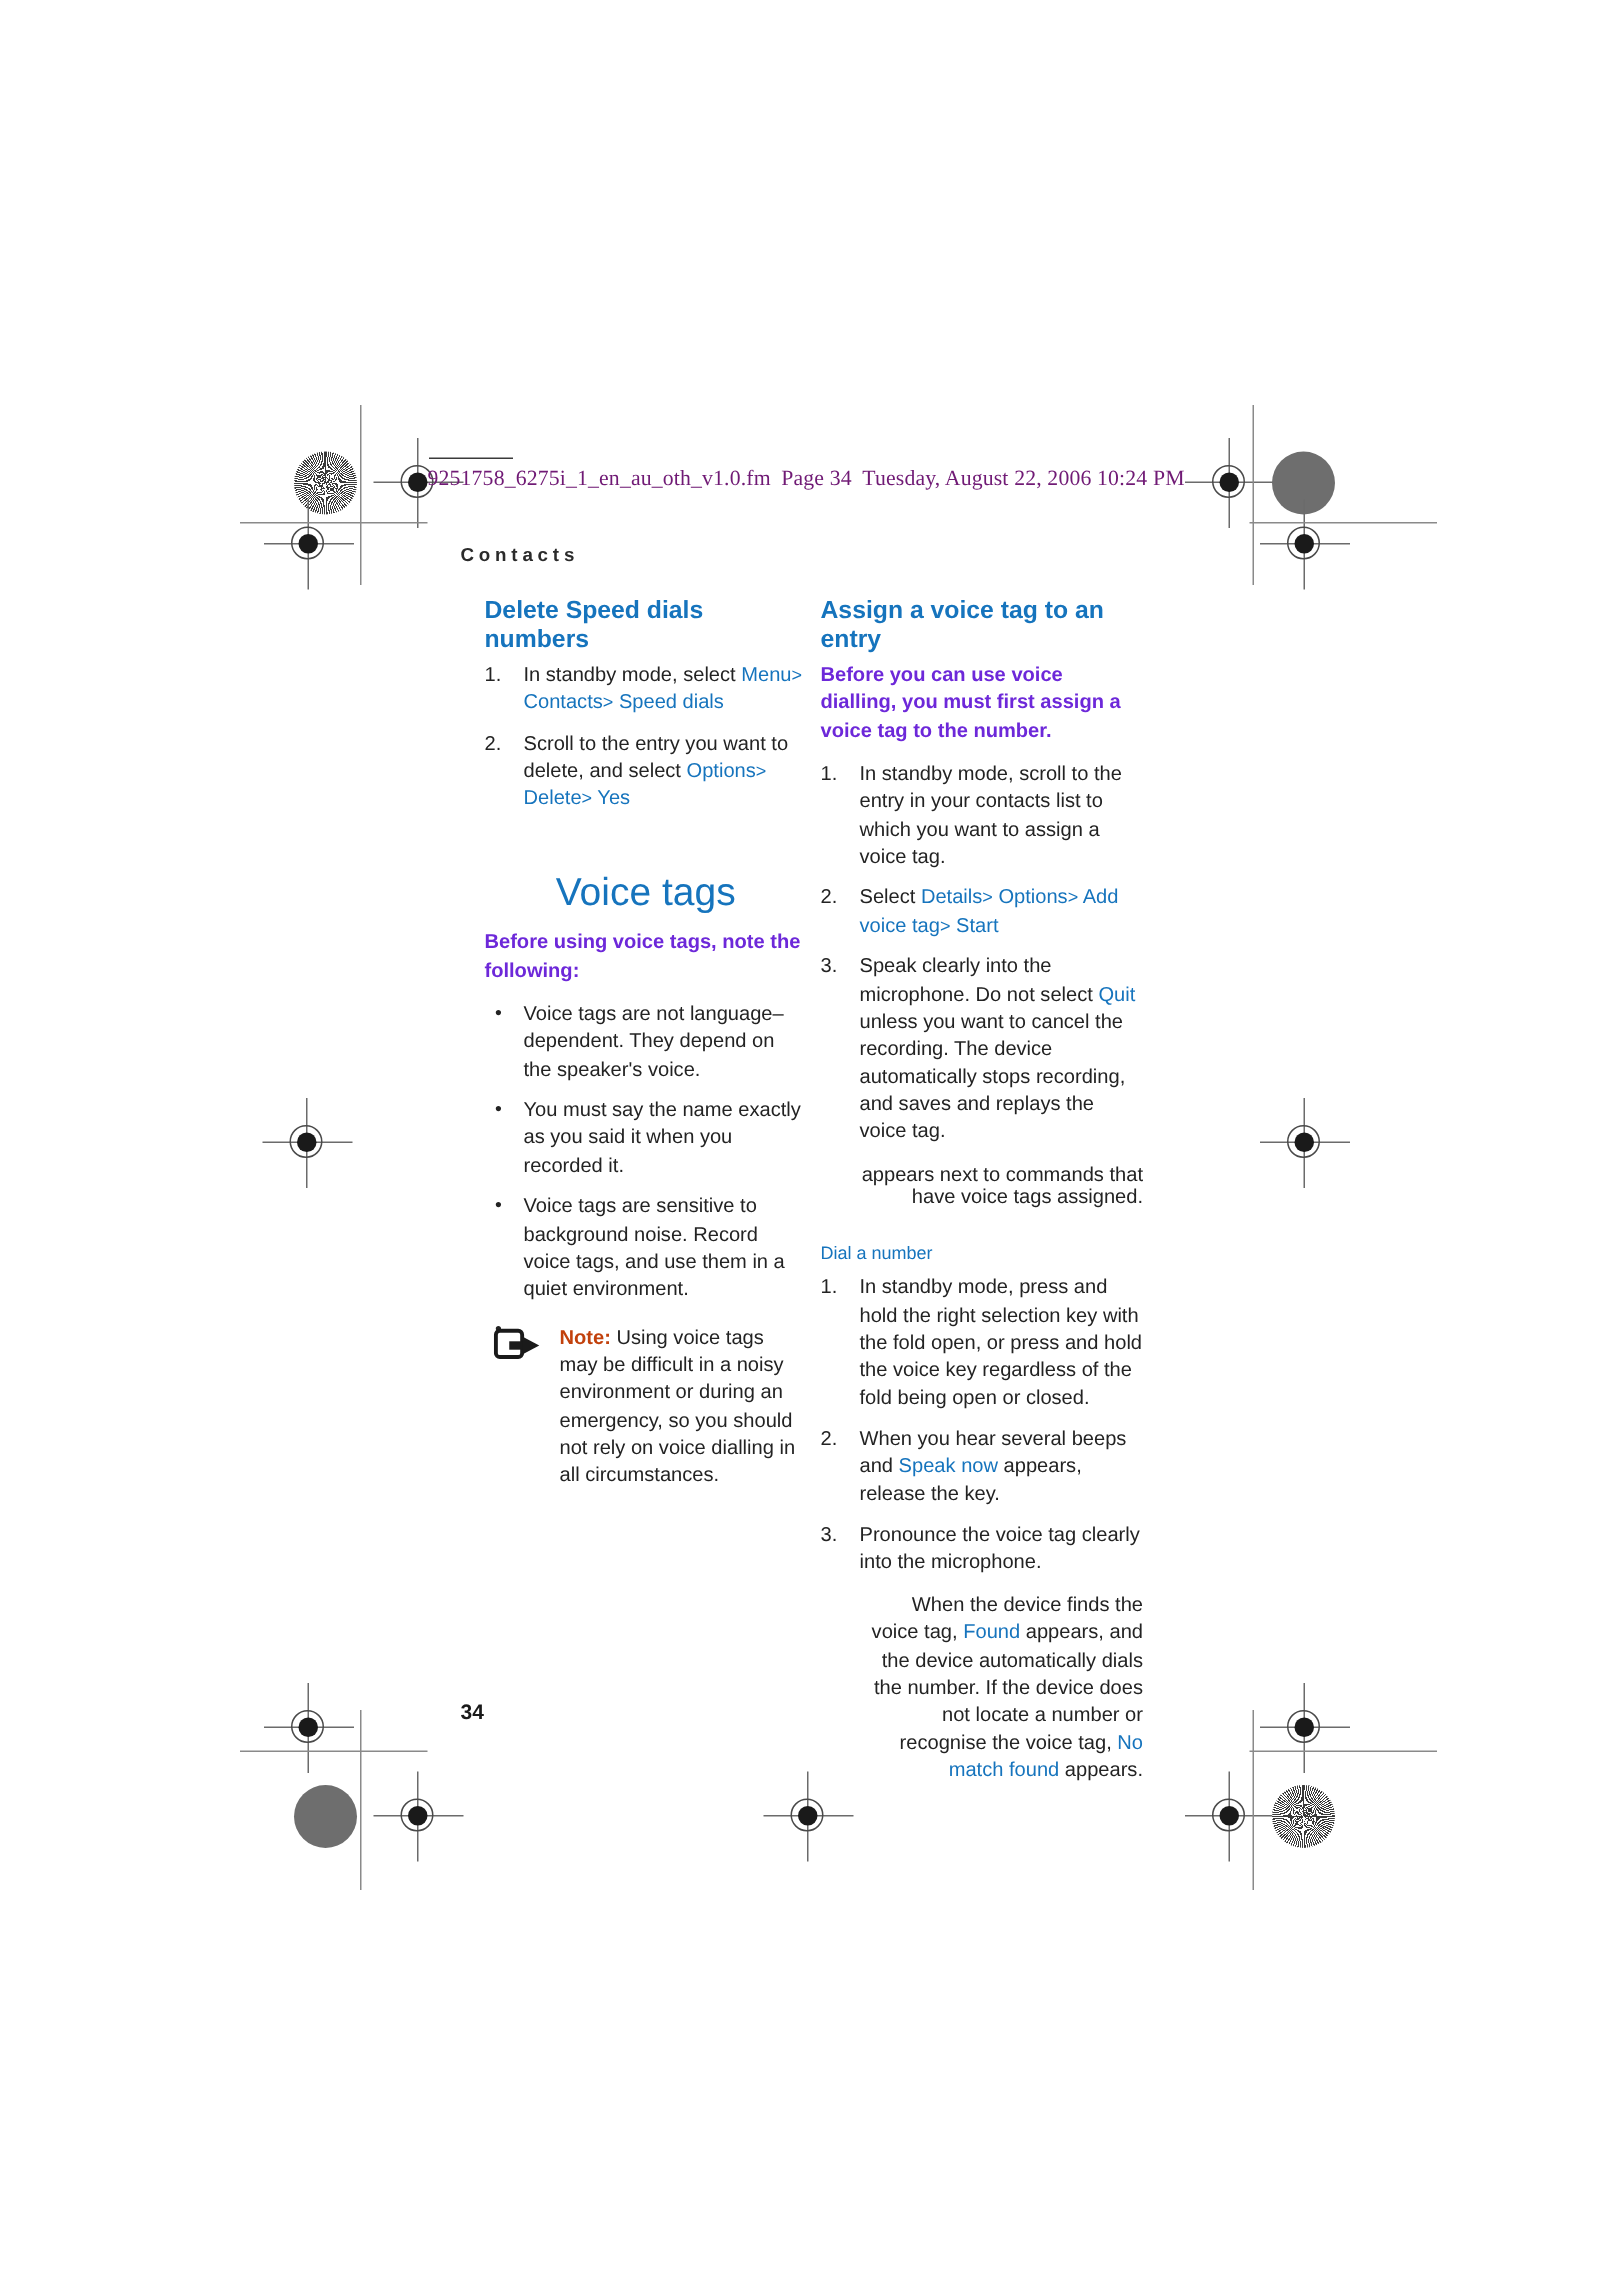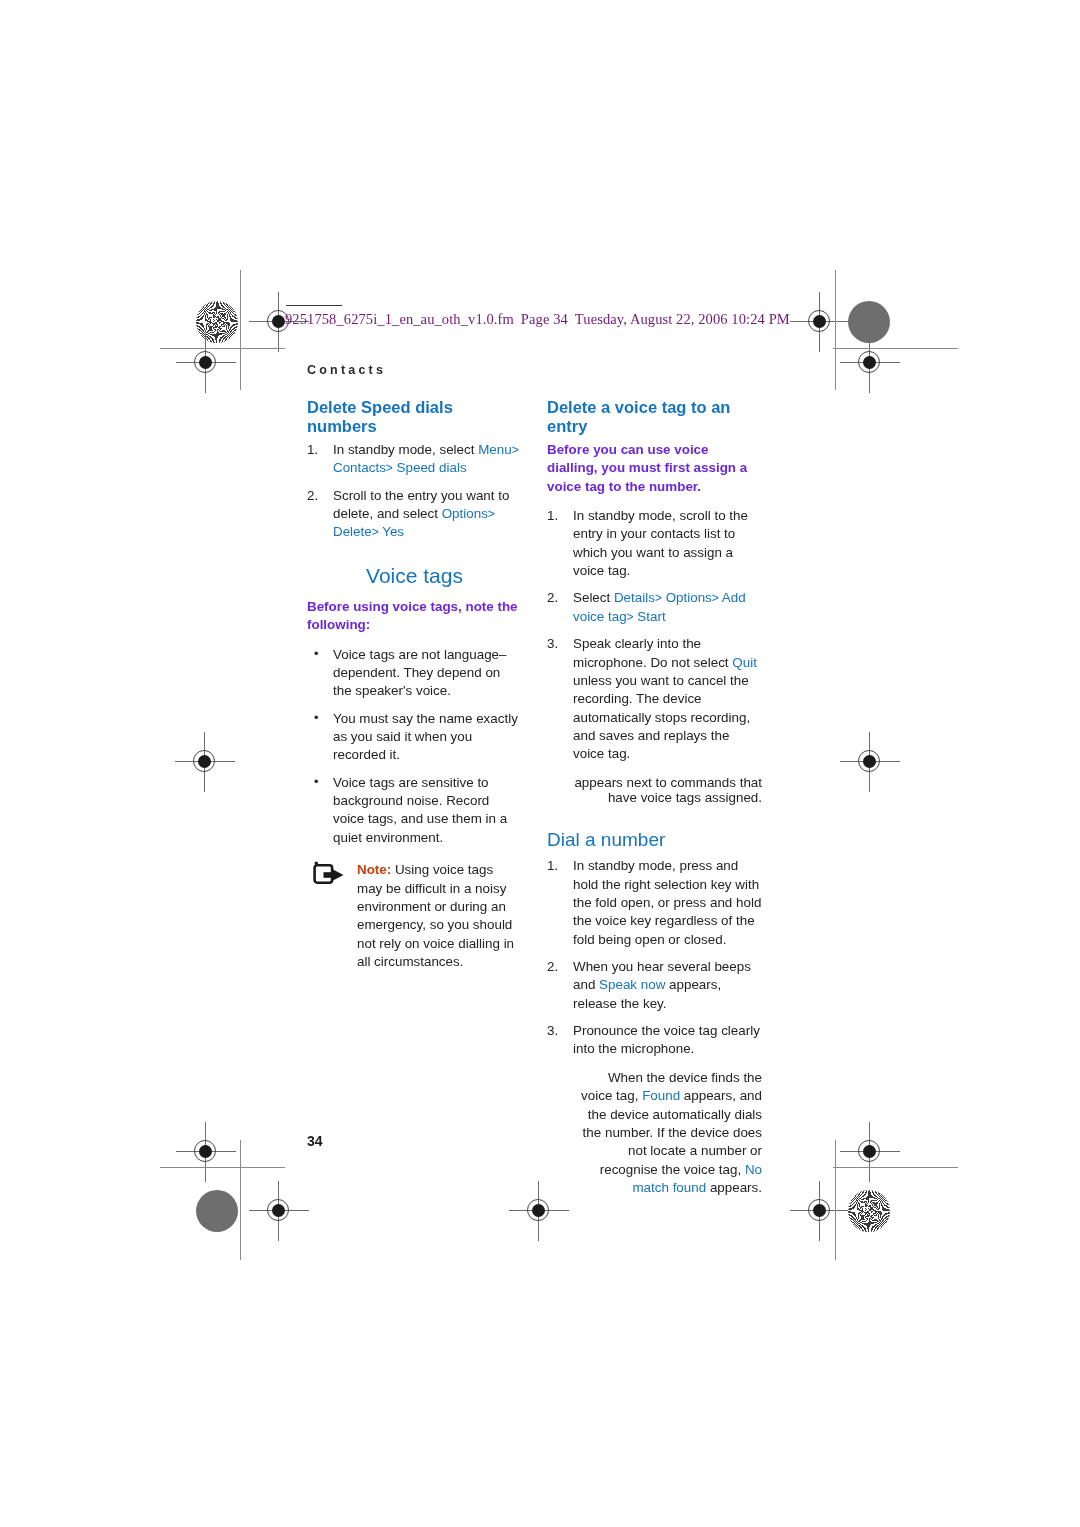--- a/index.html
+++ b/index.html
@@ -77,41 +77,41 @@
     left: 307px;
     top: 398px;
     width: 455px;
     height: 700px;
   }
   .col {
     position: absolute;
     top: 0;
     width: 215px;
   }
-  .col-left  { left: 0px; }
+  .col-left  { left: 16px; }
   .col-right { left: 240px; }
 
   h2.sub {
     color: #1674bd;
     font-size: 16.5px;
     font-weight: bold;
     margin: 0 0 4px 0;
     line-height: 1.18;
   }
   h1.major {
     color: #1674bd;
-    font-size: 21px;
+    font-size: 26px;
     font-weight: normal;
-    margin: 22px 0 11px 0;
+    margin: 38px 0 11px 0;
     text-align: center;
     line-height: 1.1;
   }
   h2.section {
     color: #1674bd;
-    font-size: 19px;
+    font-size: 12px;
     font-weight: normal;
     margin: 22px 0 6px 0;
     line-height: 1.15;
   }
 
   p.body {
     font-size: 13.4px;
     color: #6d28d9;
     line-height: 1.37;
     margin: 0 0 11px 0;
@@ -318,21 +318,21 @@
           <polygon points="19.5,6.2 30.5,12 19.5,17.8" fill="#1a1a1a"></polygon>
         </svg>
       </span>
       <p class="note-text"><span class="nb">Note:</span><span> Using voice tags may be difficult in a noisy environment or during an emergency, so you should not rely on voice dialling in all circumstances.</span></p>
     </div>
 
   </div>
 
   <div class="col col-right">
 
-    <h2 class="sub">Delete a voice tag to an entry</h2>
+    <h2 class="sub">Assign a voice tag to an entry</h2>
     <p class="body">Before you can use voice dialling, you must first assign a voice tag to the number.</p>
     <ol class="steps" id="steps-assign">
         <li><span class="num">1.</span><span><span>In standby mode, scroll to the entry in your contacts list to which you want to assign a voice tag.</span></span></li>
         <li><span class="num">2.</span><span><span>Select </span><span class="ui">Details</span><span class="sep">&gt;</span><span> </span><span class="ui">Options</span><span class="sep">&gt;</span><span> </span><span class="ui">Add voice tag</span><span class="sep">&gt;</span><span> </span><span class="ui">Start</span></span></li>
         <li><span class="num">3.</span><span><span>Speak clearly into the microphone. Do not select </span><span class="ui">Quit</span><span> unless you want to cancel the recording. The device automatically stops recording, and saves and replays the voice tag.</span></span></li>
       </ol>
     <p class="hang">appears next to commands that</p>
     <p class="hang nopad" style="margin-top:-14px;">have voice tags assigned.</p>
 
     <h2 class="section">Dial a number</h2>

